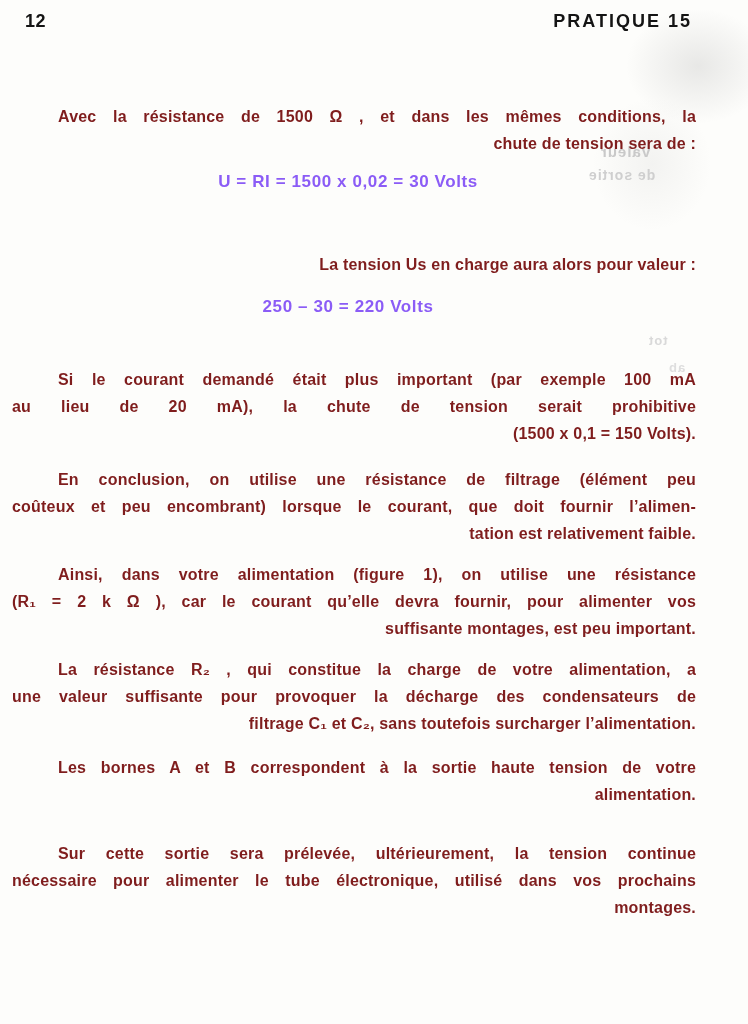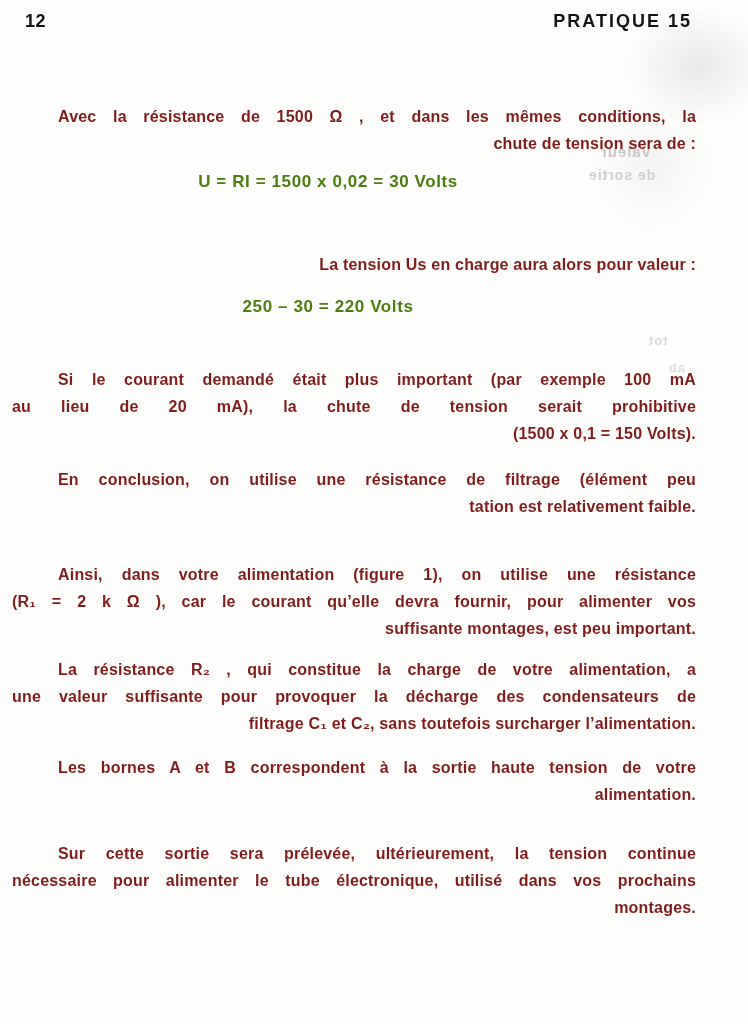--- a/index.html
+++ b/index.html
@@ -37,24 +37,24 @@
   .block {
     position: absolute; left: 12px; width: 684px;
     font-size: 16px; font-weight: 700;
     line-height: 27px; letter-spacing: 0.2px;
     color: #7f1d1d;
   }
   .line { text-align: right; }
   .line.just { text-align: justify; text-align-last: justify; }
   .line.indent { text-indent: 46px; }
   .formula {
-    position: absolute; left: 8px; width: 640px;
+    position: absolute; left: 28px; width: 640px;
     text-align: center;
     font-size: 17px; font-weight: 700; letter-spacing: 0.6px;
-    color: #4d7c0f;
+    color: #8b5cf6;
   }
   .ghost {
     position: absolute;
     transform: scaleX(-1);
     font-weight: 700;
     filter: blur(0.4px);
     letter-spacing: 1px;
     pointer-events: none;
   }
   .g1 { left: 600px; top: 143px; font-size: 15px; color: #c9c9c9; }
@@ -102,20 +102,21 @@
   <div id="f2" class="formula">250 – 30 = 220 Volts</div>
 
   <div id="p3" class="block">
     <div class="line indent just">Si le courant demandé était plus important (par exemple 100 mA</div>
     <div class="line just">au lieu de 20 mA), la chute de tension serait prohibitive</div>
     <div class="line">(1500 x 0,1 = 150 Volts).</div>
   </div>
 
   <div id="p4" class="block">
     <div class="line indent just">En conclusion, on utilise une résistance de filtrage (élément peu</div>
+    <div class="line just">coûteux et peu encombrant) lorsque le courant, que doit fournir l’alimen-</div>
     <div class="line">tation est relativement faible.</div>
   </div>
 
   <div id="p5" class="block">
     <div class="line indent just">Ainsi, dans votre alimentation (figure 1), on utilise une résistance</div>
     <div class="line just">(R₁ = 2 k Ω ), car le courant qu’elle devra fournir, pour alimenter vos</div>
     <div class="line">suffisante montages, est peu important.</div>
   </div>
 
   <div id="p6" class="block">

